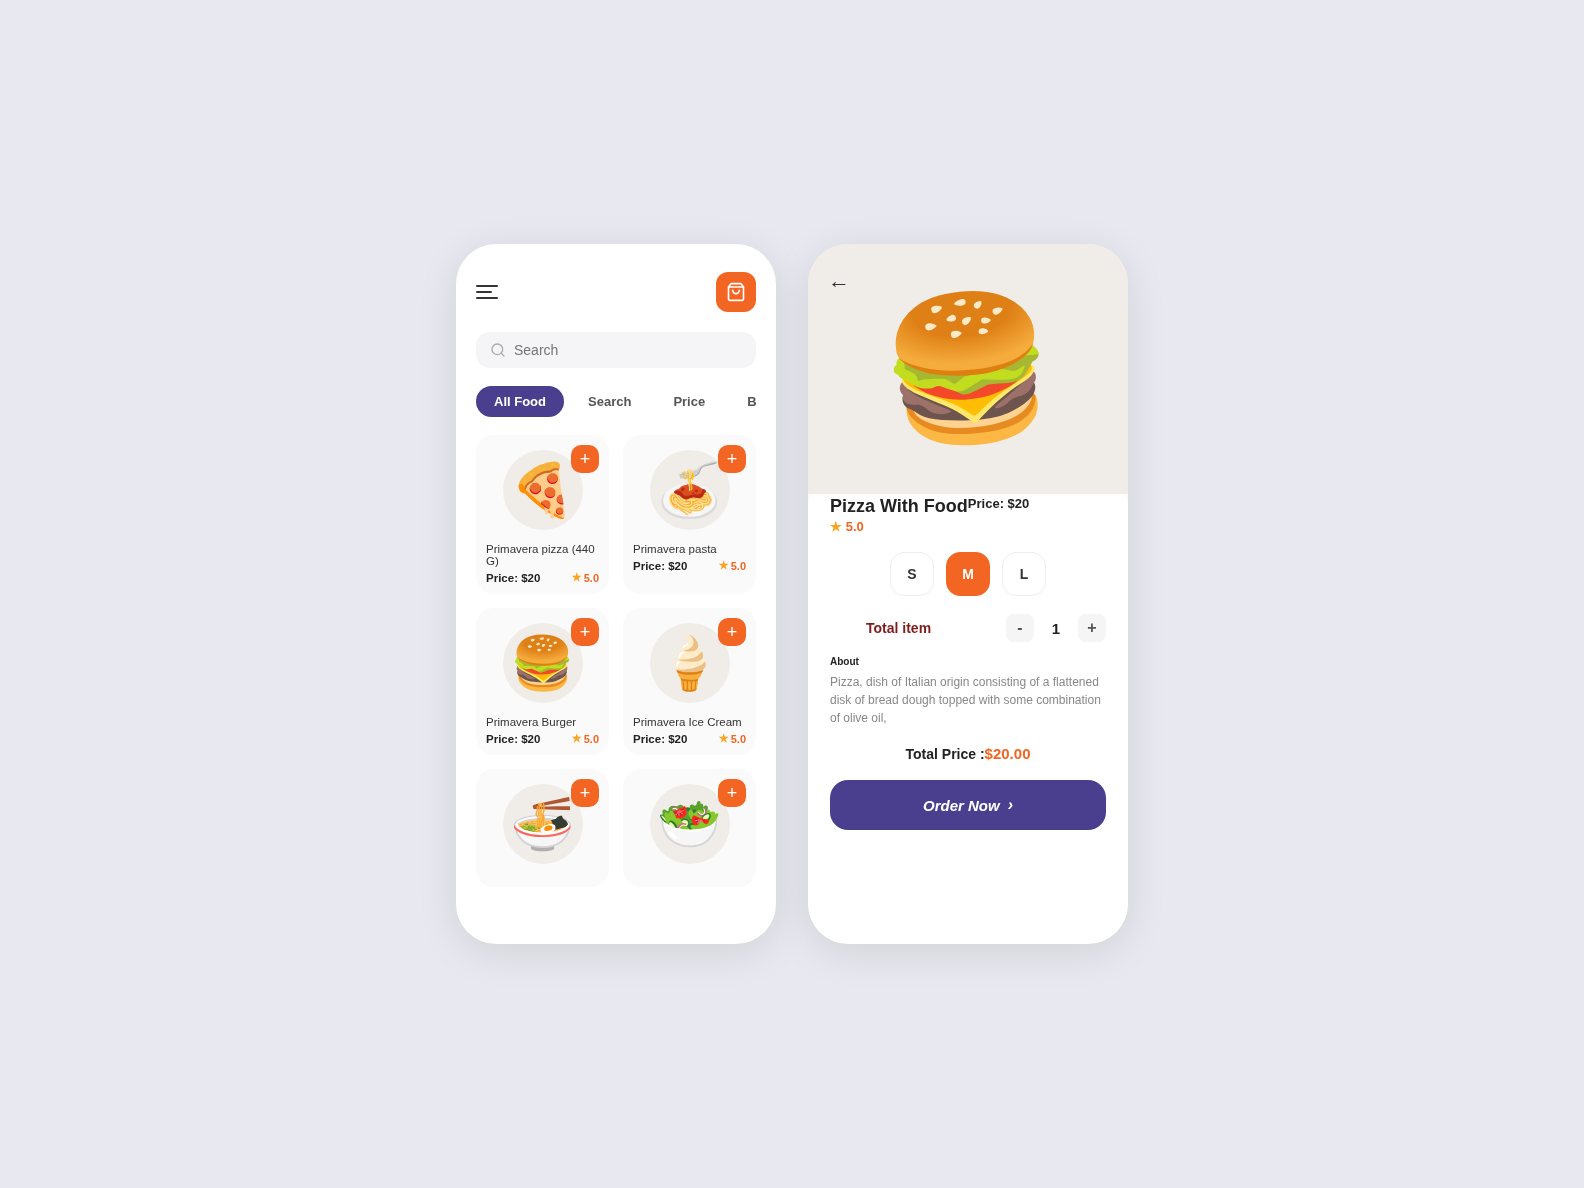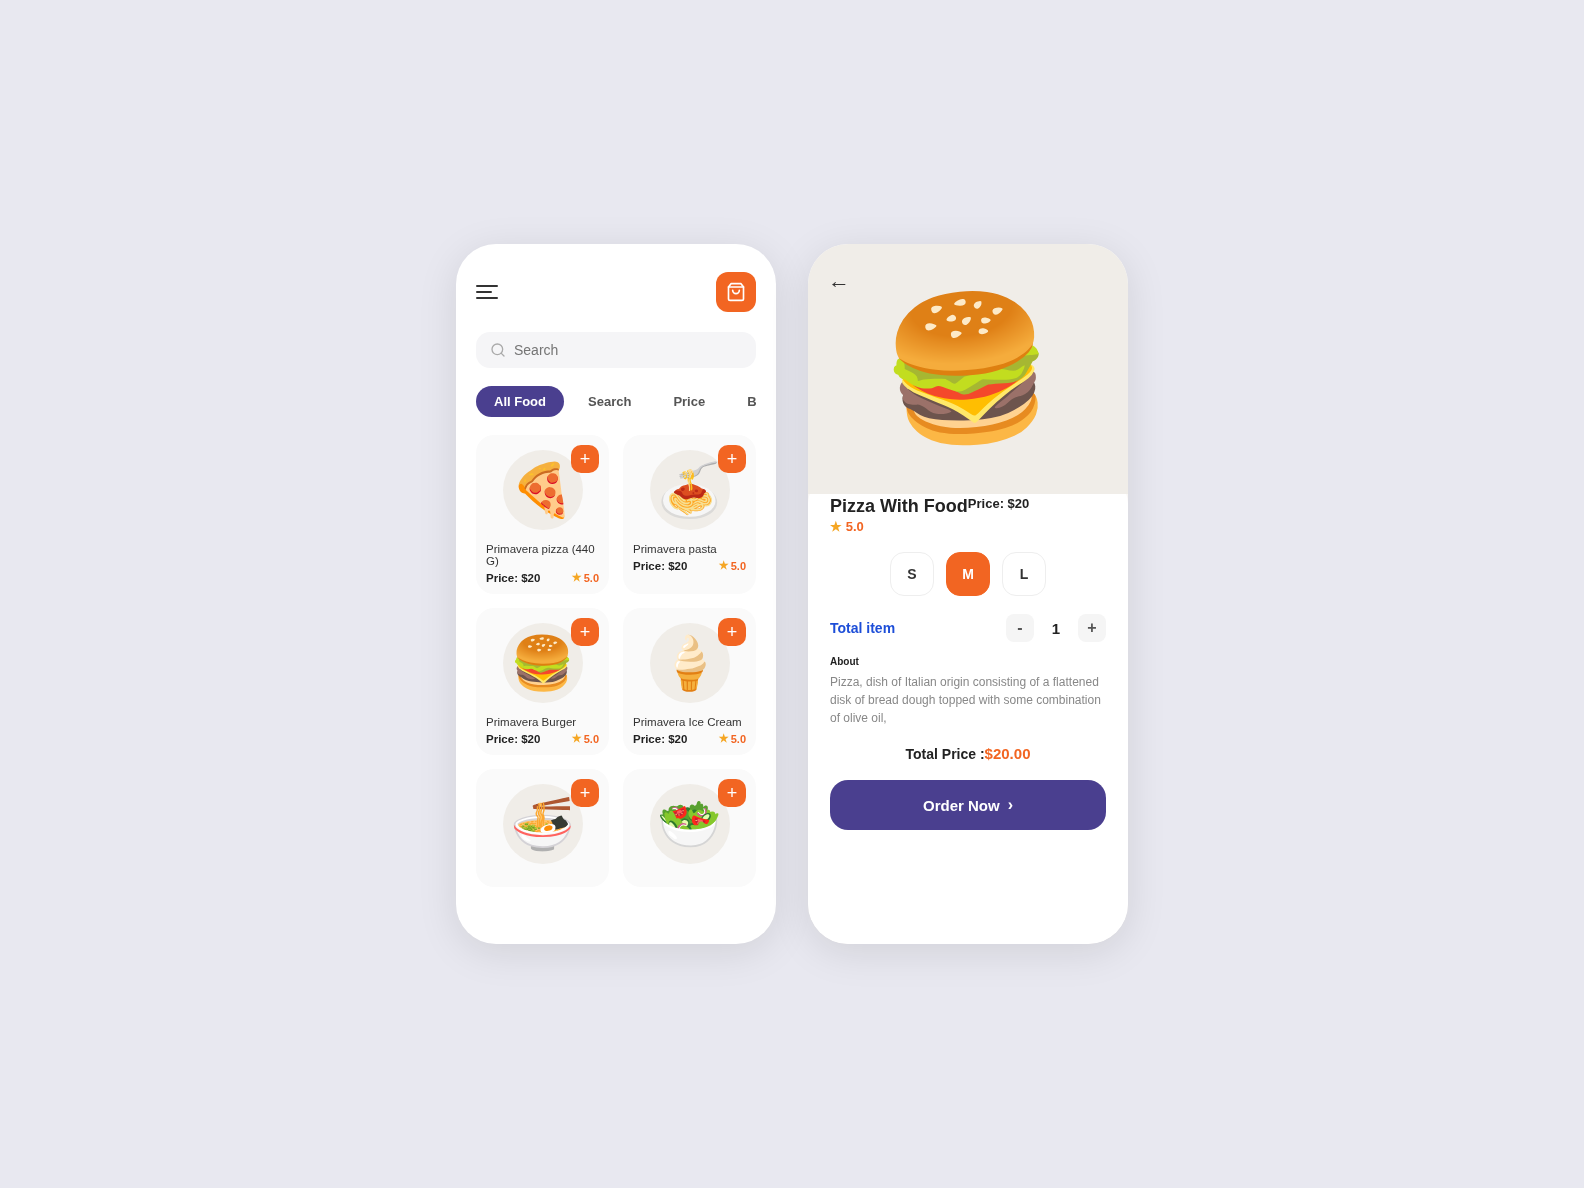--- a/index.html
+++ b/index.html
@@ -271,21 +271,22 @@
       border-color: #f26522;
     }
     .qty-row {
       display: flex;
       justify-content: space-between;
       align-items: center;
     }
     .qty-label {
       font-size: 14px;
       font-weight: 700;
-      color: #1d4ed8;
+      color: #7f1d1d;
+      margin-left: 36px;
     }
     .qty-controls {
       display: flex;
       align-items: center;
       gap: 12px;
     }
     .qty-btn {
       background: #f5f5f5;
       border: none;
       border-radius: 8px;
@@ -341,20 +342,21 @@
       border-radius: 18px;
       padding: 16px;
       font-size: 15px;
       font-weight: 600;
       cursor: pointer;
       display: flex;
       align-items: flex-end;
       justify-content: center;
       gap: 8px;
       margin-top: 4px;
+      font-style: italic;
     }
     .order-btn-arrow {
       font-size: 16px;
     }
 
     
     .food-img-container {
       width: 80px;
       height: 80px;
       border-radius: 50%;

